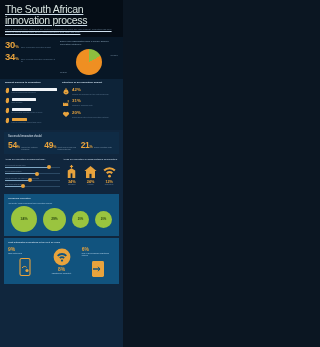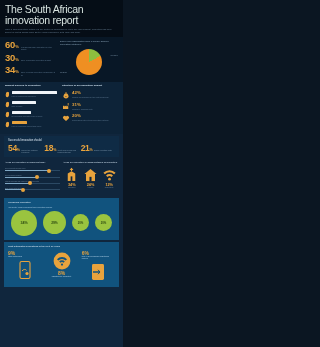--- a/index.html
+++ b/index.html
@@ -18,20 +18,21 @@
     width: 123px;
     height: 347px;
     position: relative;
     background: #10263d;
   }
 
   
   .header {
     background: #050d16;
     padding: 4px 5px 3px 5px;
+    text-decoration: underline;
   }
   .title {
     font-size: 10.5px;
     line-height: 10.5px;
     color: #d8e4e0;
     letter-spacing: -0.3px;
     font-weight: 400;
   }
   .title-line2 { display: block; }
 
@@ -339,33 +340,28 @@
   .bot-cell.mid .gfx { margin-top: 0; }
 </style>
 </head>
 <body>
 
 <div class="infographic">
 
   <div class="header">
     <div class="title">
       <span>The South African</span>
-      <span class="title-line2">innovation report</span>
+      <span class="title-line2">innovation process</span>
     </div>
     <div class="intro">While a solid innovation culture is a key metric for businesses of every size and segment, innovation has been absent or limited across many South African companies, both large and small.</div>
   </div>
 
   <div class="topsec">
     <div class="topleft">
 
-      <div class="bigstat">
-        <span class="num">60</span>
-        <span class="pct">%</span>
-        <span class="cap">of businesses say innovation is a top priority</span>
-      </div>
 
       <div class="bigstat">
         <span class="num">30</span>
         <span class="pct">%</span>
         <span class="cap">have a dedicated innovation budget</span>
       </div>
 
       <div class="bigstat">
         <span class="num">34</span>
         <span class="pct">%</span>
@@ -472,21 +468,21 @@
     <div class="succ-head">Successful innovation should</div>
     <div class="succ-row">
 
       <div class="succ-item">
         <span class="n">54</span>
         <span class="p">%</span>
         <span class="c">Improve the customer experience</span>
       </div>
 
       <div class="succ-item">
-        <span class="n">18</span>
+        <span class="n">49</span>
         <span class="p">%</span>
         <span class="c">Create new revenue and business streams</span>
       </div>
 
       <div class="succ-item">
         <span class="n">21</span>
         <span class="p">%</span>
         <span class="c">Reduce operating costs</span>
       </div>
 

